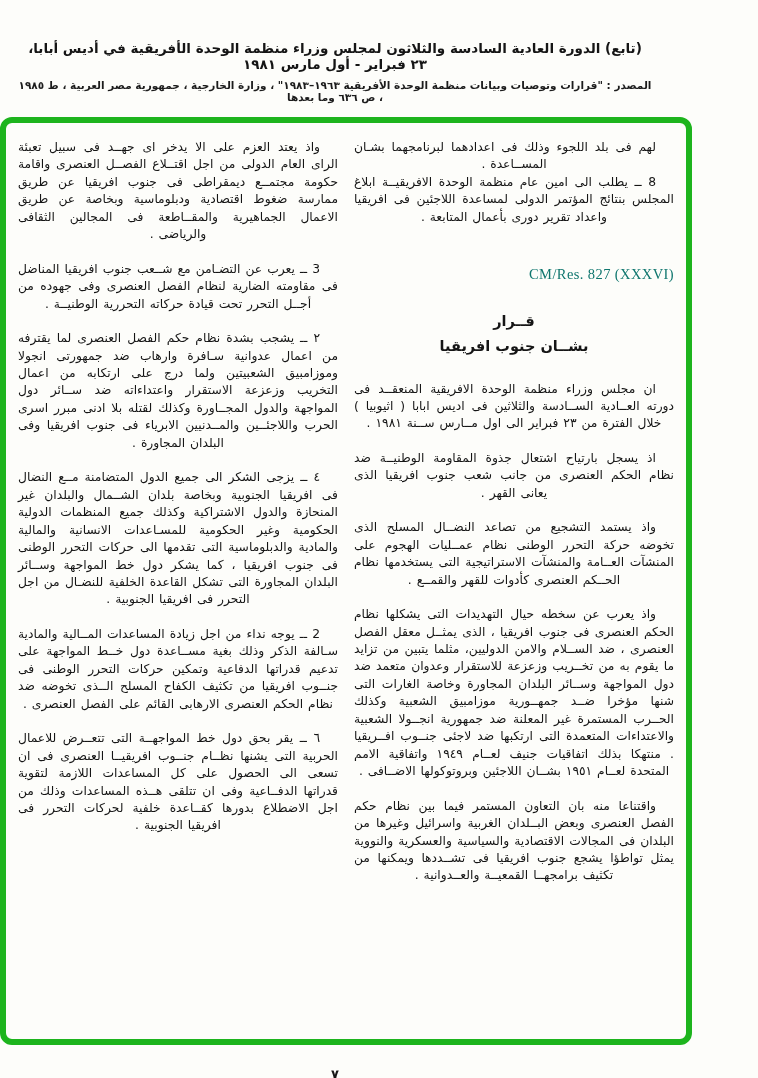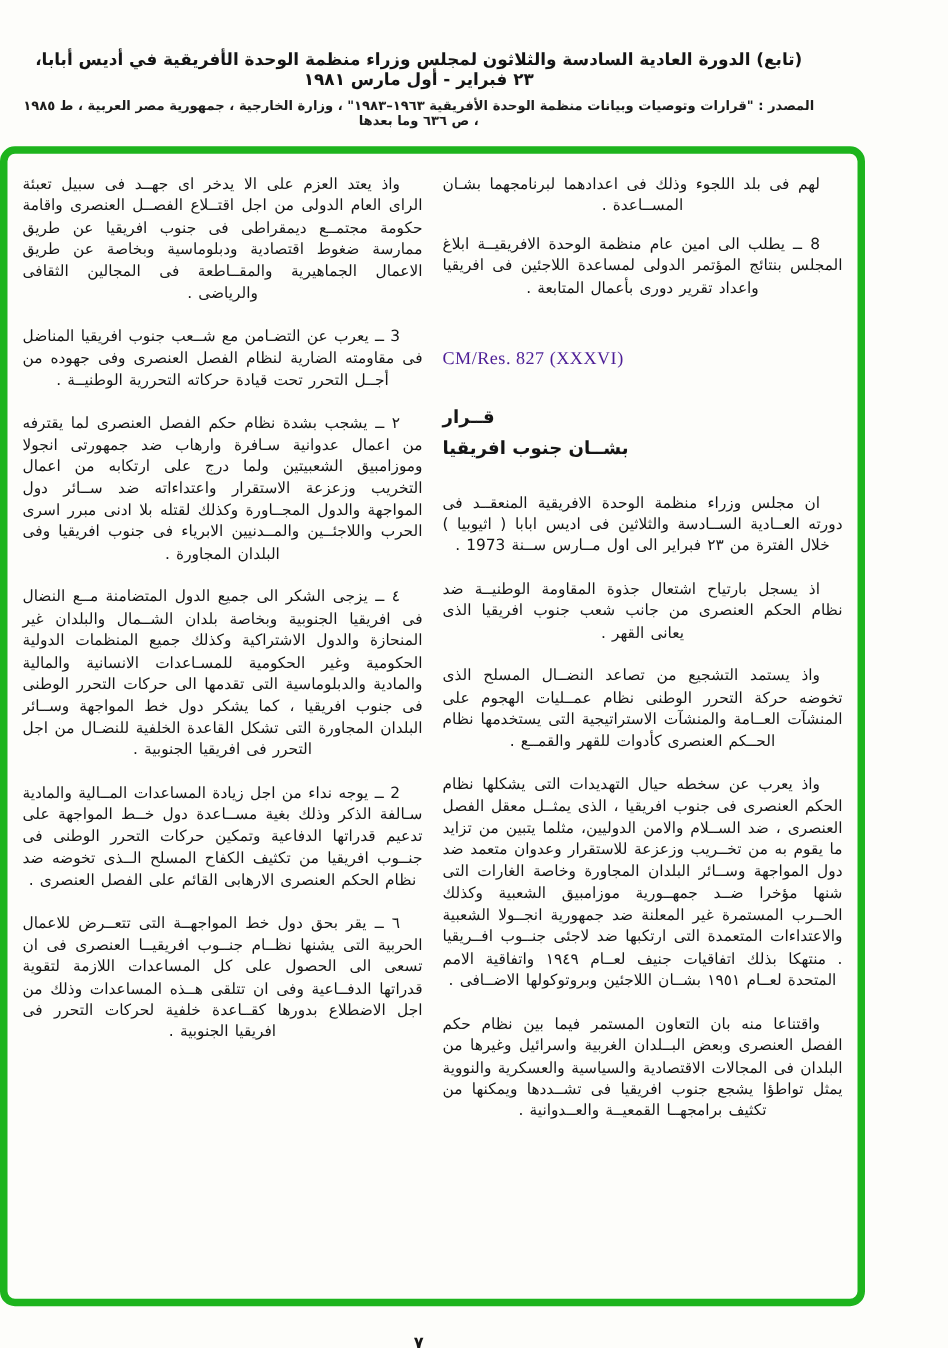--- a/index.html
+++ b/index.html
@@ -50,36 +50,35 @@
     flex: 1 1 0;
     min-width: 0;
   }
   p.ar {
     direction: rtl;
     text-align: justify;
     text-align-last: center;
     font-size: 12.3px;
     line-height: 1.42;
     text-indent: 18px;
-    margin-bottom: 13px;
     word-spacing: 1px;
   }
   p.ar.item { margin-bottom: 17px; }
   .cm-res {
     direction: ltr;
-    text-align: left;
+    text-align: right;
     font-family: "Liberation Serif", serif;
     font-size: 14.5px;
     letter-spacing: 0.4px;
     margin: 40px 0 26px 0;
-    color: #4c1d95;
+    color: #0f766e;
   }
   .res-title {
     direction: rtl;
-    text-align: left;
+    text-align: center;
     font-weight: bold;
     font-size: 14.5px;
     line-height: 1.7;
     margin-bottom: 22px;
   }
   .page-number {
     text-align: center;
     font-size: 13px;
     font-weight: bold;
     margin: 22px 0 14px 0;
@@ -102,21 +101,21 @@
         <p class="ar">لهم فى بلد اللجوء وذلك فى اعدادهما لبرنامجهما بشـان المســاعدة .</p>
         <p class="ar item">8 ــ يطلب الى امين عام منظمة الوحدة الافريقيــة ابلاغ المجلس بنتائج المؤتمر الدولى لمساعدة اللاجئين فى افريقيا واعداد تقرير دورى بأعمال المتابعة .</p>
 
         <div class="cm-res">CM/Res. 827 (XXXVI)</div>
 
         <div class="res-title">
           <div>قــرار</div>
           <div>بشــان جنوب افريقيا</div>
         </div>
 
-        <p class="ar item">ان مجلس وزراء منظمة الوحدة الافريقية المنعقــد فى دورته العــادية الســادسة والثلاثين فى اديس ابابا ( اثيوبيا ) خلال الفترة من ٢٣ فبراير الى اول مــارس ســنة 1973 .</p>
+        <p class="ar item">ان مجلس وزراء منظمة الوحدة الافريقية المنعقــد فى دورته العــادية الســادسة والثلاثين فى اديس ابابا ( اثيوبيا ) خلال الفترة من ٢٣ فبراير الى اول مــارس ســنة ١٩٨١ .</p>
         <p class="ar item">اذ يسجل بارتياح اشتعال جذوة المقاومة الوطنيــة ضد نظام الحكم العنصرى من جانب شعب جنوب افريقيا الذى يعانى القهر .</p>
         <p class="ar item">واذ يستمد التشجيع من تصاعد النضــال المسلح الذى تخوضه حركة التحرر الوطنى نظام عمــليات الهجوم على المنشآت العــامة والمنشآت الاستراتيجية التى يستخدمها نظام الحــكم العنصرى كأدوات للقهر والقمــع .</p>
         <p class="ar item">واذ يعرب عن سخطه حيال التهديدات التى يشكلها نظام الحكم العنصرى فى جنوب افريقيا ، الذى يمثــل معقل الفصل العنصرى ، ضد الســلام والامن الدوليين، مثلما يتبين من تزايد ما يقوم به من تخــريب وزعزعة للاستقرار وعدوان متعمد ضد دول المواجهة وســائر البلدان المجاورة وخاصة الغارات التى شنها مؤخرا ضــد جمهــورية موزامبيق الشعبية وكذلك الحــرب المستمرة غير المعلنة ضد جمهورية انجــولا الشعبية والاعتداءات المتعمدة التى ارتكبها ضد لاجئى جنــوب افــريقيا . منتهكا بذلك اتفاقيات جنيف لعــام ١٩٤٩ واتفاقية الامم المتحدة لعــام ١٩٥١ بشــان اللاجئين وبروتوكولها الاضــافى .</p>
         <p class="ar item">واقتناعا منه بان التعاون المستمر فيما بين نظام حكم الفصل العنصرى وبعض البــلدان الغربية واسرائيل وغيرها من البلدان فى المجالات الاقتصادية والسياسية والعسكرية والنووية يمثل تواطؤا يشجع جنوب افريقيا فى تشــددها ويمكنها من تكثيف برامجهــا القمعيــة والعــدوانية .</p>
       </div>
 
       <div class="col">
         <p class="ar item">واذ يعتد العزم على الا يدخر اى جهــد فى سبيل تعبئة الراى العام الدولى من اجل اقتــلاع الفصــل العنصرى واقامة حكومة مجتمــع ديمقراطى فى جنوب افريقيا عن طريق ممارسة ضغوط اقتصادية ودبلوماسية وبخاصة عن طريق الاعمال الجماهيرية والمقــاطعة فى المجالين الثقافى والرياضى .</p>
         <p class="ar item">3 ــ يعرب عن التضـامن مع شــعب جنوب افريقيا المناضل فى مقاومته الضارية لنظام الفصل العنصرى وفى جهوده من أجــل التحرر تحت قيادة حركاته التحررية الوطنيــة .</p>
         <p class="ar item">٢ ــ يشجب بشدة نظام حكم الفصل العنصرى لما يقترفه من اعمال عدوانية سـافرة وارهاب ضد جمهورتى انجولا وموزامبيق الشعبيتين ولما درج على ارتكابه من اعمال التخريب وزعزعة الاستقرار واعتداءاته ضد ســائر دول المواجهة والدول المجــاورة وكذلك لقتله بلا ادنى مبرر اسرى الحرب واللاجئــين والمــدنيين الابرياء فى جنوب افريقيا وفى البلدان المجاورة .</p>

